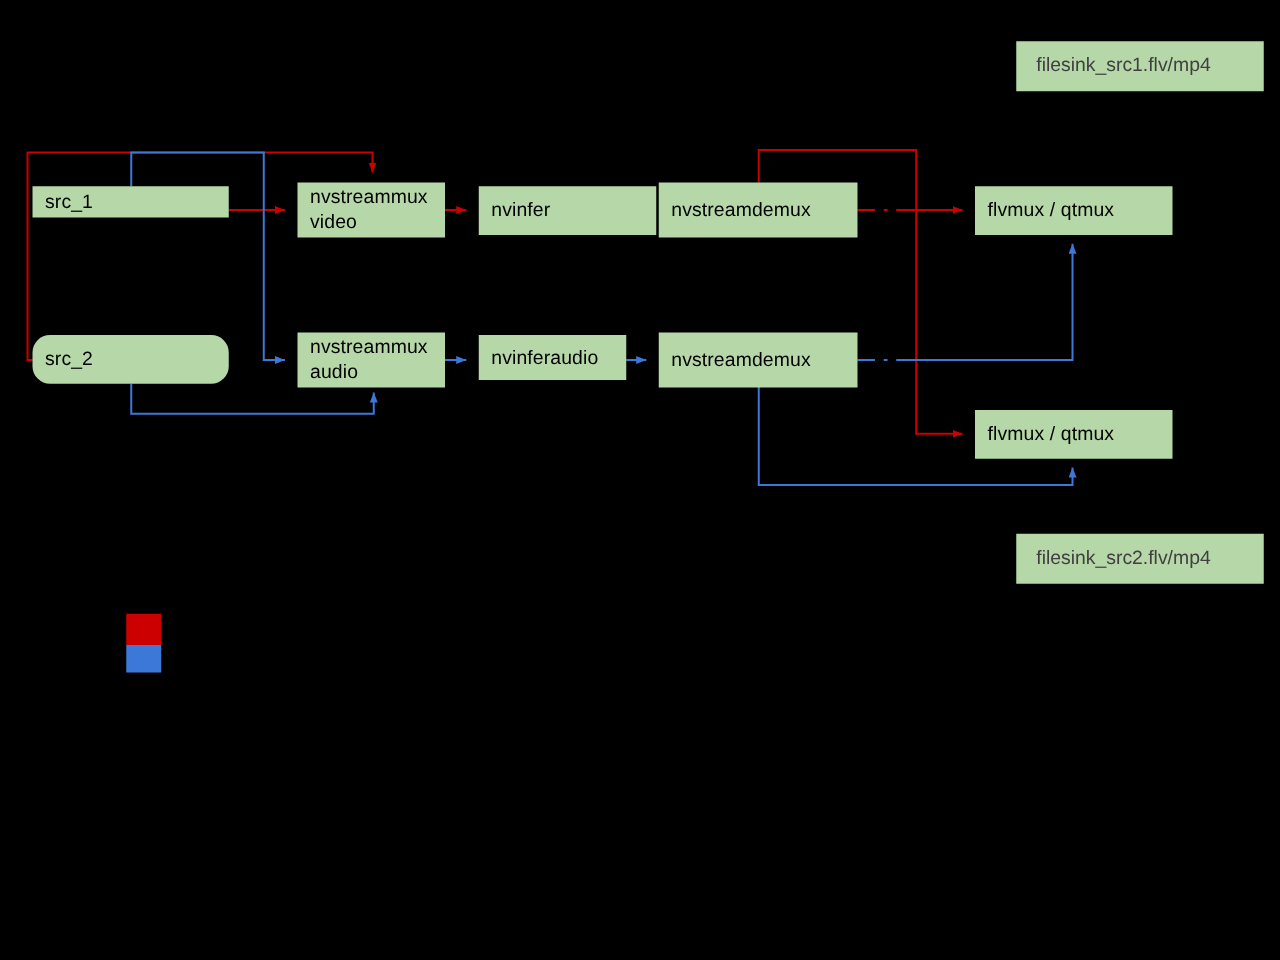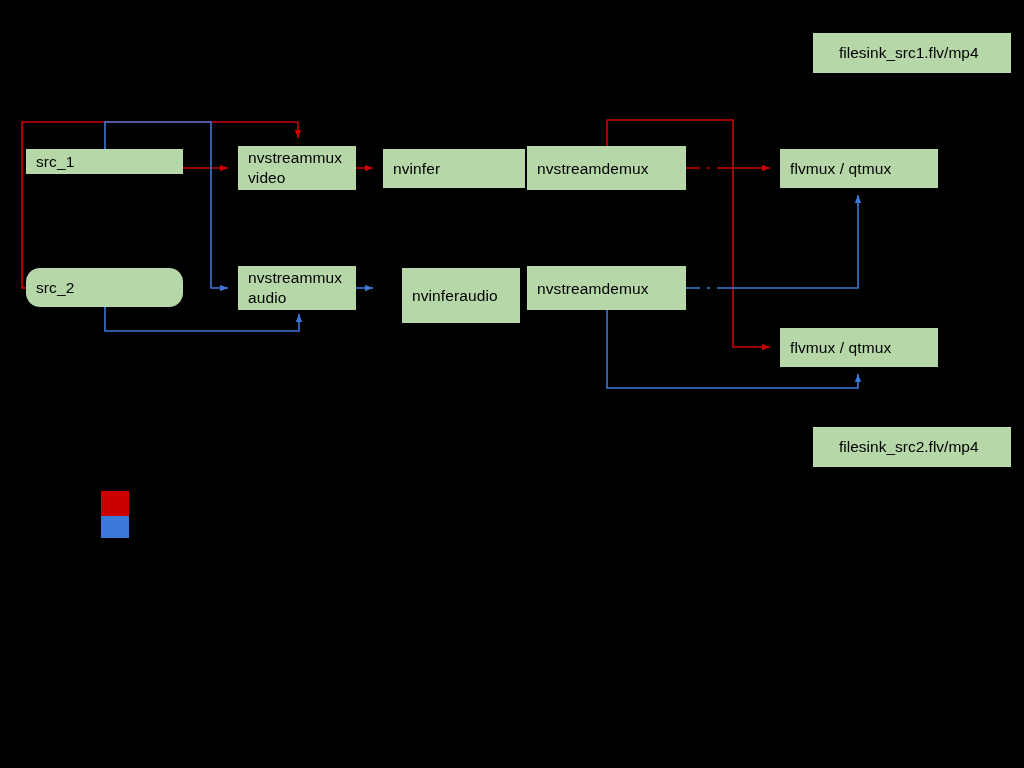--- a/index.html
+++ b/index.html
@@ -41,24 +41,24 @@
     letter-spacing: 0.1px;
     white-space: pre-line;
   }
   .node.two-line {
     line-height: 20px;
   }
   .label-box {
     position: absolute;
     box-sizing: border-box;
     background: #b6d7a8;
-    color: #000000;
+    color: #404040;
     display: flex;
     align-items: center;
-    padding: 0 26px;
+    padding: 0 16px;
     font-size: 15.5px;
   }
   .swatch {
     position: absolute;
     box-sizing: border-box;
   }
 </style>
 </head>
 <body>
 
@@ -117,21 +117,21 @@
 
   <div class="node two-line" style="left:238px; top:266px; width:118px; height:44px;">
     <span>nvstreammux
 audio</span>
   </div>
 
   <div class="node" style="left:383px; top:149px; width:142px; height:39px;">
     <span>nvinfer</span>
   </div>
 
-  <div class="node" style="left:402px; top:268px; width:118px; height:55px;">
+  <div class="node" style="left:383px; top:268px; width:118px; height:36px;">
     <span>nvinferaudio</span>
   </div>
 
   <div class="node" style="left:527px; top:146px; width:159px; height:44px;">
     <span>nvstreamdemux</span>
   </div>
 
   <div class="node" style="left:527px; top:266px; width:159px; height:44px;">
     <span>nvstreamdemux</span>
   </div>

